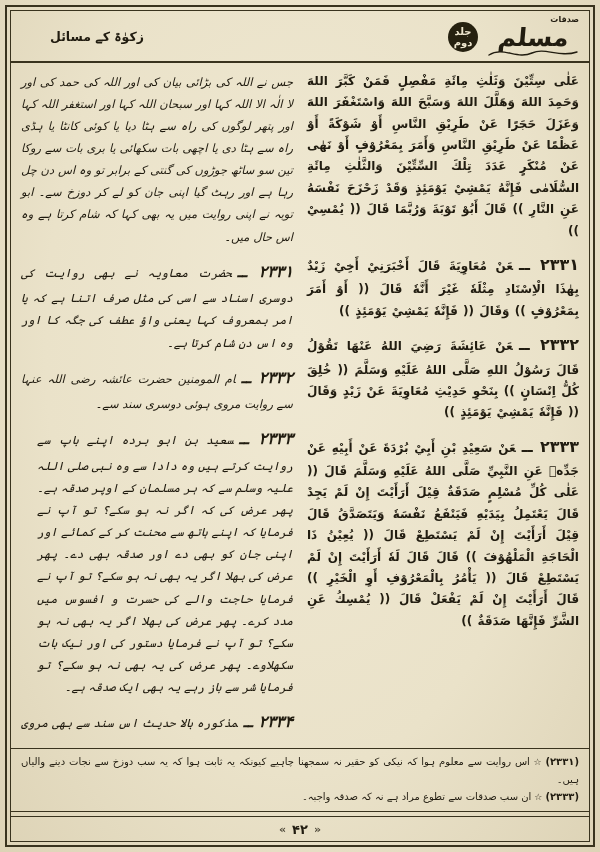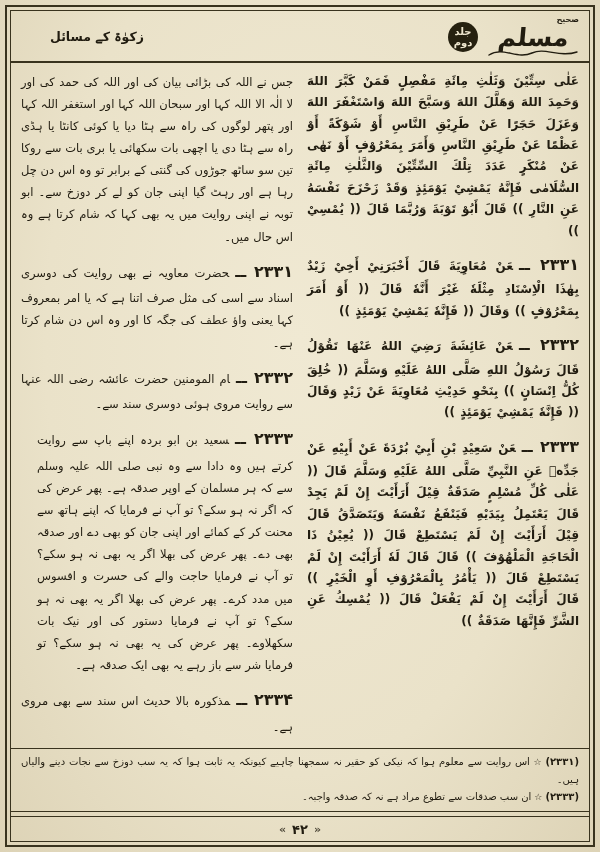--- a/index.html
+++ b/index.html
@@ -34,21 +34,21 @@
   }
   .section-title{font-size:12.5px;font-weight:600;margin-left:39px;white-space:nowrap;}
 
   
   .body{
     flex:1 1 auto;display:flex;gap:14px;
     padding:8px 10px 0 10px;overflow:hidden;
   }
   .col{flex:1 1 0;min-width:0;text-align:justify;}
   .col.arabic{font-size:12px;font-weight:700;line-height:1.78;word-spacing:1px;}
-  .col.urdu{font-size:11.5px;font-weight:400;line-height:1.92;}
+  .col.urdu{font-size:11.5px;font-weight:400;line-height:1.92;font-style:italic;}
   p.para{margin:0;text-align:justify;}
   .col .para + .para{margin-top:9px;}
   .para.gap-top{margin-top:18px;margin-left:16px;}
   .hnum{font-weight:800;font-size:16px;margin-left:6px;}
   .hnum:empty{display:none;margin:0;}
 
   
   .footnotes{
     flex:0 0 auto;border-top:1px solid var(--frame,#39331e);
     padding:4px 10px 5px 10px;font-size:10px;line-height:1.75;
@@ -68,21 +68,21 @@
 </head>
 <body>
 
 <div class="page">
   <div class="outer-frame"></div>
   <div class="inner-frame">
 
     <div class="header" dir="rtl">
       <div class="logo-block">
         <div class="title-wrap">
-          <span class="title-small">صحیح</span>
+          <span class="title-small">صدقات</span>
           <span class="title-big">مسلم</span>
           <svg class="flourish" width="92" height="10" viewBox="0 0 92 10">
             <path d="M2,6 C16,-3 30,11 45,4 C58,-2 72,9 90,3" fill="none" stroke="#211c10" stroke-width="1.4" stroke-linecap="round"></path>
           </svg>
         </div>
         <div class="seal">
           <span>جلد</span>
           <span>دوم</span>
         </div>
       </div>

